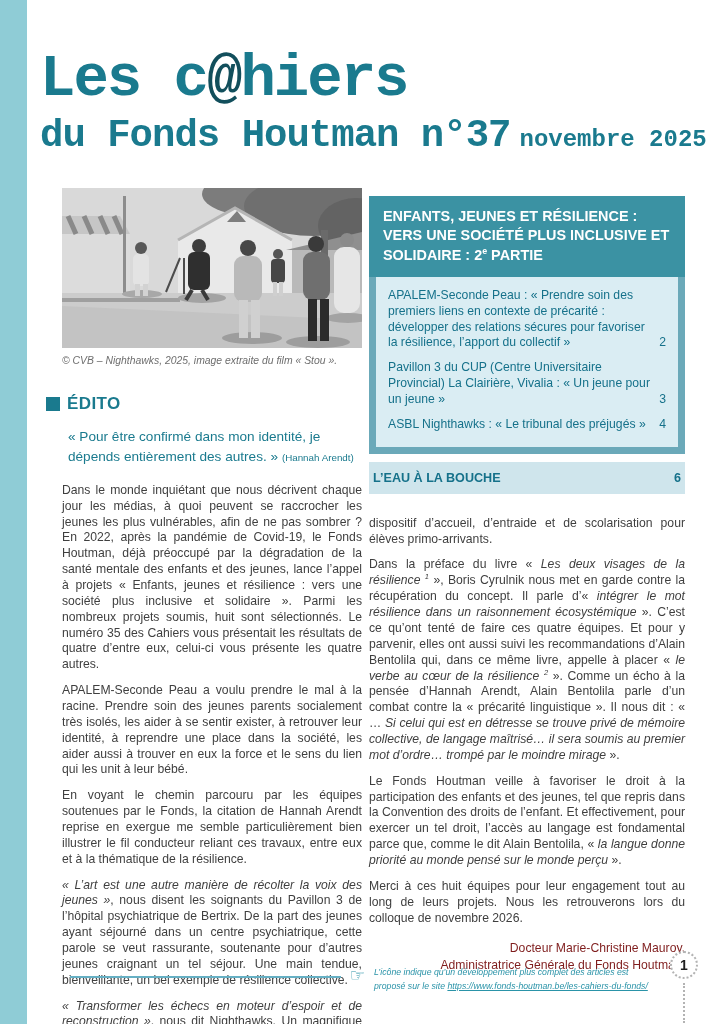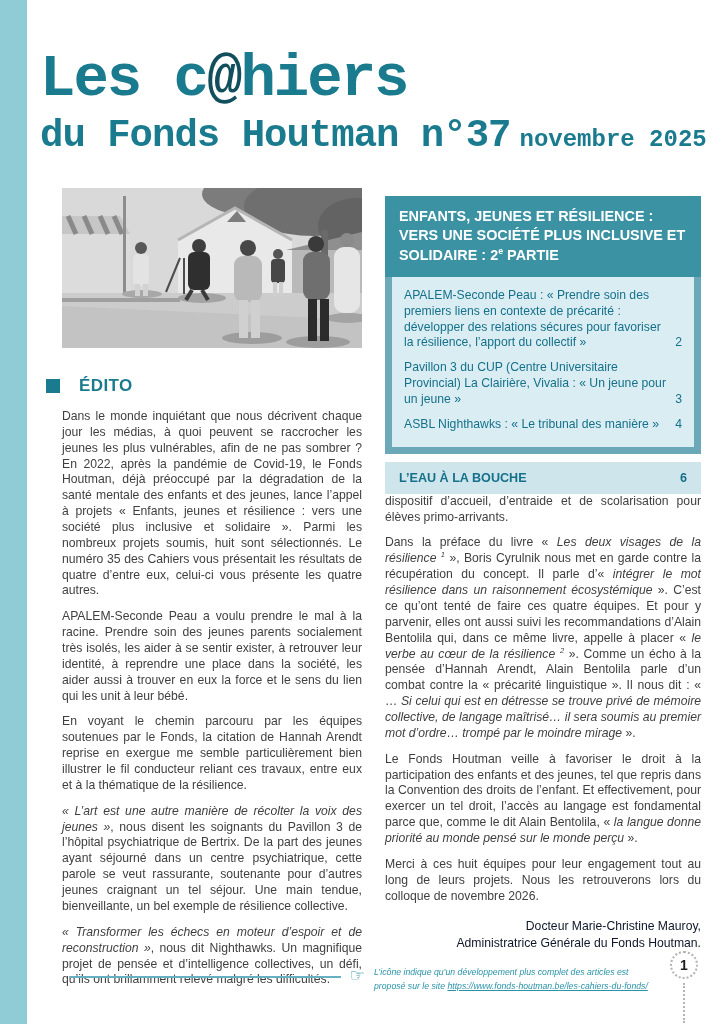--- a/index.html
+++ b/index.html
@@ -16,43 +16,43 @@
   .mast-at { color:#124f5c; }
   .mast-line2 { font-size:39px; line-height:1.05; margin-top:6px; letter-spacing:-1px; }
   .mast-date { font-size:24px; margin-left:9px; letter-spacing:0; }
 
   
   .col-left { position:absolute; left:62px; top:188px; width:300px; }
   .photo-frame { width:300px; height:160px; overflow:hidden; background:#d9d9d9; }
   .photo-frame svg { display:block; }
   .photo-caption { font-size:10.4px; font-style:italic; color:#6e6e6e; margin-top:7px; }
 
-  .edito-head { display:flex; align-items:center; gap:19px; margin:28px 0 13px -16px; }
+  .edito-head { display:flex; align-items:center; gap:7px; margin:28px 0 13px -16px; }
   .edito-square { width:14px; height:14px; background:#1a7a8e; }
   .edito-title { color:#1a7a8e; font-weight:bold; font-size:17px; letter-spacing:0.4px; }
 
   .edito-quote { color:#1a7a8e; font-size:13.6px; line-height:1.5; margin:0 0 15px 6px; }
   .edito-quote .attr { font-size:9.8px; }
 
   p.body-par { font-size:12.2px; line-height:1.3; color:#3f3f3f; text-align:justify; margin:0 0 10px 0; }
   .it { font-style:italic; }
   sup { font-size:0.62em; line-height:0; }
 
   
-  .col-right { position:absolute; left:385px; top:196px; width:316px; }
+  .col-right { position:absolute; left:369px; top:196px; width:316px; }
   .toc-box { background:#6ba9b9; padding-bottom:7px; }
   .toc-header { background:#3b92a3; color:#ffffff; font-weight:bold; font-size:14.4px; line-height:1.34; padding:11px 14px 12px; }
   .toc-inner { background:#daedf3; margin:0 7px; padding:11px 12px 12px; }
   .toc-item { display:flex; align-items:flex-end; gap:8px; color:#15718a; font-size:12.2px; line-height:1.3; margin-bottom:9px; }
   .toc-item:last-child { margin-bottom:2px; }
   .toc-item .t { flex:1; }
-  .toc-band { background:#cfe5ec; color:#15718a; font-weight:bold; font-size:12.6px; display:flex; justify-content:space-between; align-items:center; padding:9px 14px; margin-top:8px; }
+  .toc-band { background:#cfe5ec; color:#15718a; font-weight:bold; font-size:12.6px; display:flex; justify-content:space-between; align-items:center; padding:9px 4px; margin-top:8px; }
 
-  .right-text { }
-  .signature { text-align:right; font-size:12.2px; color:#0f172a; line-height:1.4; margin-top:14px; }
+  .right-text { margin-top:22px; }
+  .signature { text-align:right; font-size:12.2px; color:#7f1d1d; line-height:1.4; margin-top:14px; }
 
   
   .bottom-row { position:absolute; left:70px; top:966px; width:590px; display:flex; align-items:flex-start; gap:9px; }
   .bottom-rule { flex:1; height:2px; background:#66b0c4; margin-top:10px; }
   .hand-glyph { color:#2a93a8; font-size:17px; line-height:1.2; }
   .footer-note { width:286px; font-size:8.7px; font-style:italic; color:#2a93a8; line-height:1.6; }
   .footer-url { text-decoration:underline; cursor:pointer; }
 
   
   .pagenum-wrap { position:absolute; left:667px; top:951px; width:34px; text-align:center; }
@@ -119,26 +119,31 @@
       <rect x="211" y="94" width="4" height="14" fill="#cfcfcf"></rect>
       <rect x="217" y="94" width="4" height="14" fill="#cfcfcf"></rect>
       <circle cx="254" cy="56" r="8" fill="#3a3a3a"></circle>
       <rect x="241" y="64" width="27" height="48" rx="9" fill="#6f6f6f"></rect>
       <rect x="246" y="111" width="9" height="42" fill="#2b2b2b"></rect>
       <rect x="258" y="111" width="9" height="42" fill="#2b2b2b"></rect>
       <circle cx="285" cy="52" r="7" fill="#8b8b8b"></circle>
       <rect x="272" y="59" width="26" height="66" rx="10" fill="#e6e6e6"></rect>
     </svg>
   </div>
+  <div class="photo-caption">© CVB – Nighthawks, 2025, image extraite du film « Stou ».</div>
 
   <div class="edito-head">
     <span class="edito-square"></span>
     <span class="edito-title">ÉDITO</span>
   </div>
 
+  <div class="edito-quote">
+    <span>« Pour être confirmé dans mon identité, je dépends entièrement des autres. »</span>
+    <span class="attr">(Hannah Arendt)</span>
+  </div>
 
   <p class="body-par"><span>Dans le monde inquiétant que nous décrivent chaque jour les médias, à quoi peuvent se raccrocher les jeunes les plus vulnérables, afin de ne pas sombrer ? En 2022, après la pandémie de Covid-19, le Fonds Houtman, déjà préoccupé par la dégradation de la santé mentale des enfants et des jeunes, lance l’appel à projets « Enfants, jeunes et résilience : vers une société plus inclusive et solidaire ». Parmi les nombreux projets soumis, huit sont sélectionnés. Le numéro 35 des Cahiers vous présentait les résultats de quatre d’entre eux, celui-ci vous présente les quatre autres.</span></p>
   <p class="body-par"><span>APALEM-Seconde Peau a voulu prendre le mal à la racine. Prendre soin des jeunes parents socialement très isolés, les aider à se sentir exister, à retrouver leur identité, à reprendre une place dans la société, les aider aussi à trouver en eux la force et le sens du lien qui les unit à leur bébé.</span></p>
   <p class="body-par"><span>En voyant le chemin parcouru par les équipes soutenues par le Fonds, la citation de Hannah Arendt reprise en exergue me semble particulièrement bien illustrer le fil conducteur reliant ces travaux, entre eux et à la thématique de la résilience.</span></p>
   <p class="body-par"><span class="it">« L’art est une autre manière de récolter la voix des jeunes »</span><span>, nous disent les soignants du Pavillon 3 de l’hôpital psychiatrique de Bertrix. De la part des jeunes ayant séjourné dans un centre psychiatrique, cette parole se veut rassurante, soutenante pour d’autres jeunes craignant un tel séjour. Une main tendue, bienveillante, un bel exemple de résilience collective.</span></p>
   <p class="body-par"><span class="it">« Transformer les échecs en moteur d’espoir et de reconstruction »</span><span>, nous dit Nighthawks. Un magnifique projet de pensée et d’intelligence collectives, un défi, qu’ils ont brillamment relevé malgré les difficultés.</span></p>
 
 </div>
 
 <div class="col-right">
@@ -147,21 +152,21 @@
     <div class="toc-inner">
       <div class="toc-item">
         <span class="t">APALEM-Seconde Peau : « Prendre soin des premiers liens en contexte de précarité : développer des relations sécures pour favoriser la résilience, l’apport du collectif »</span>
         <span class="pg">2</span>
       </div>
       <div class="toc-item">
         <span class="t">Pavillon 3 du CUP (Centre Universitaire Provincial) La Clairière, Vivalia : « Un jeune pour un jeune »</span>
         <span class="pg">3</span>
       </div>
       <div class="toc-item">
-        <span class="t">ASBL Nighthawks : « Le tribunal des manière »</span>
+        <span class="t">ASBL Nighthawks : « Le tribunal des préjugés »</span>
         <span class="pg">4</span>
       </div>
     </div>
   </div>
 
   <div class="toc-band">
     <span>L’EAU À LA BOUCHE</span>
     <span>6</span>
   </div>
 

